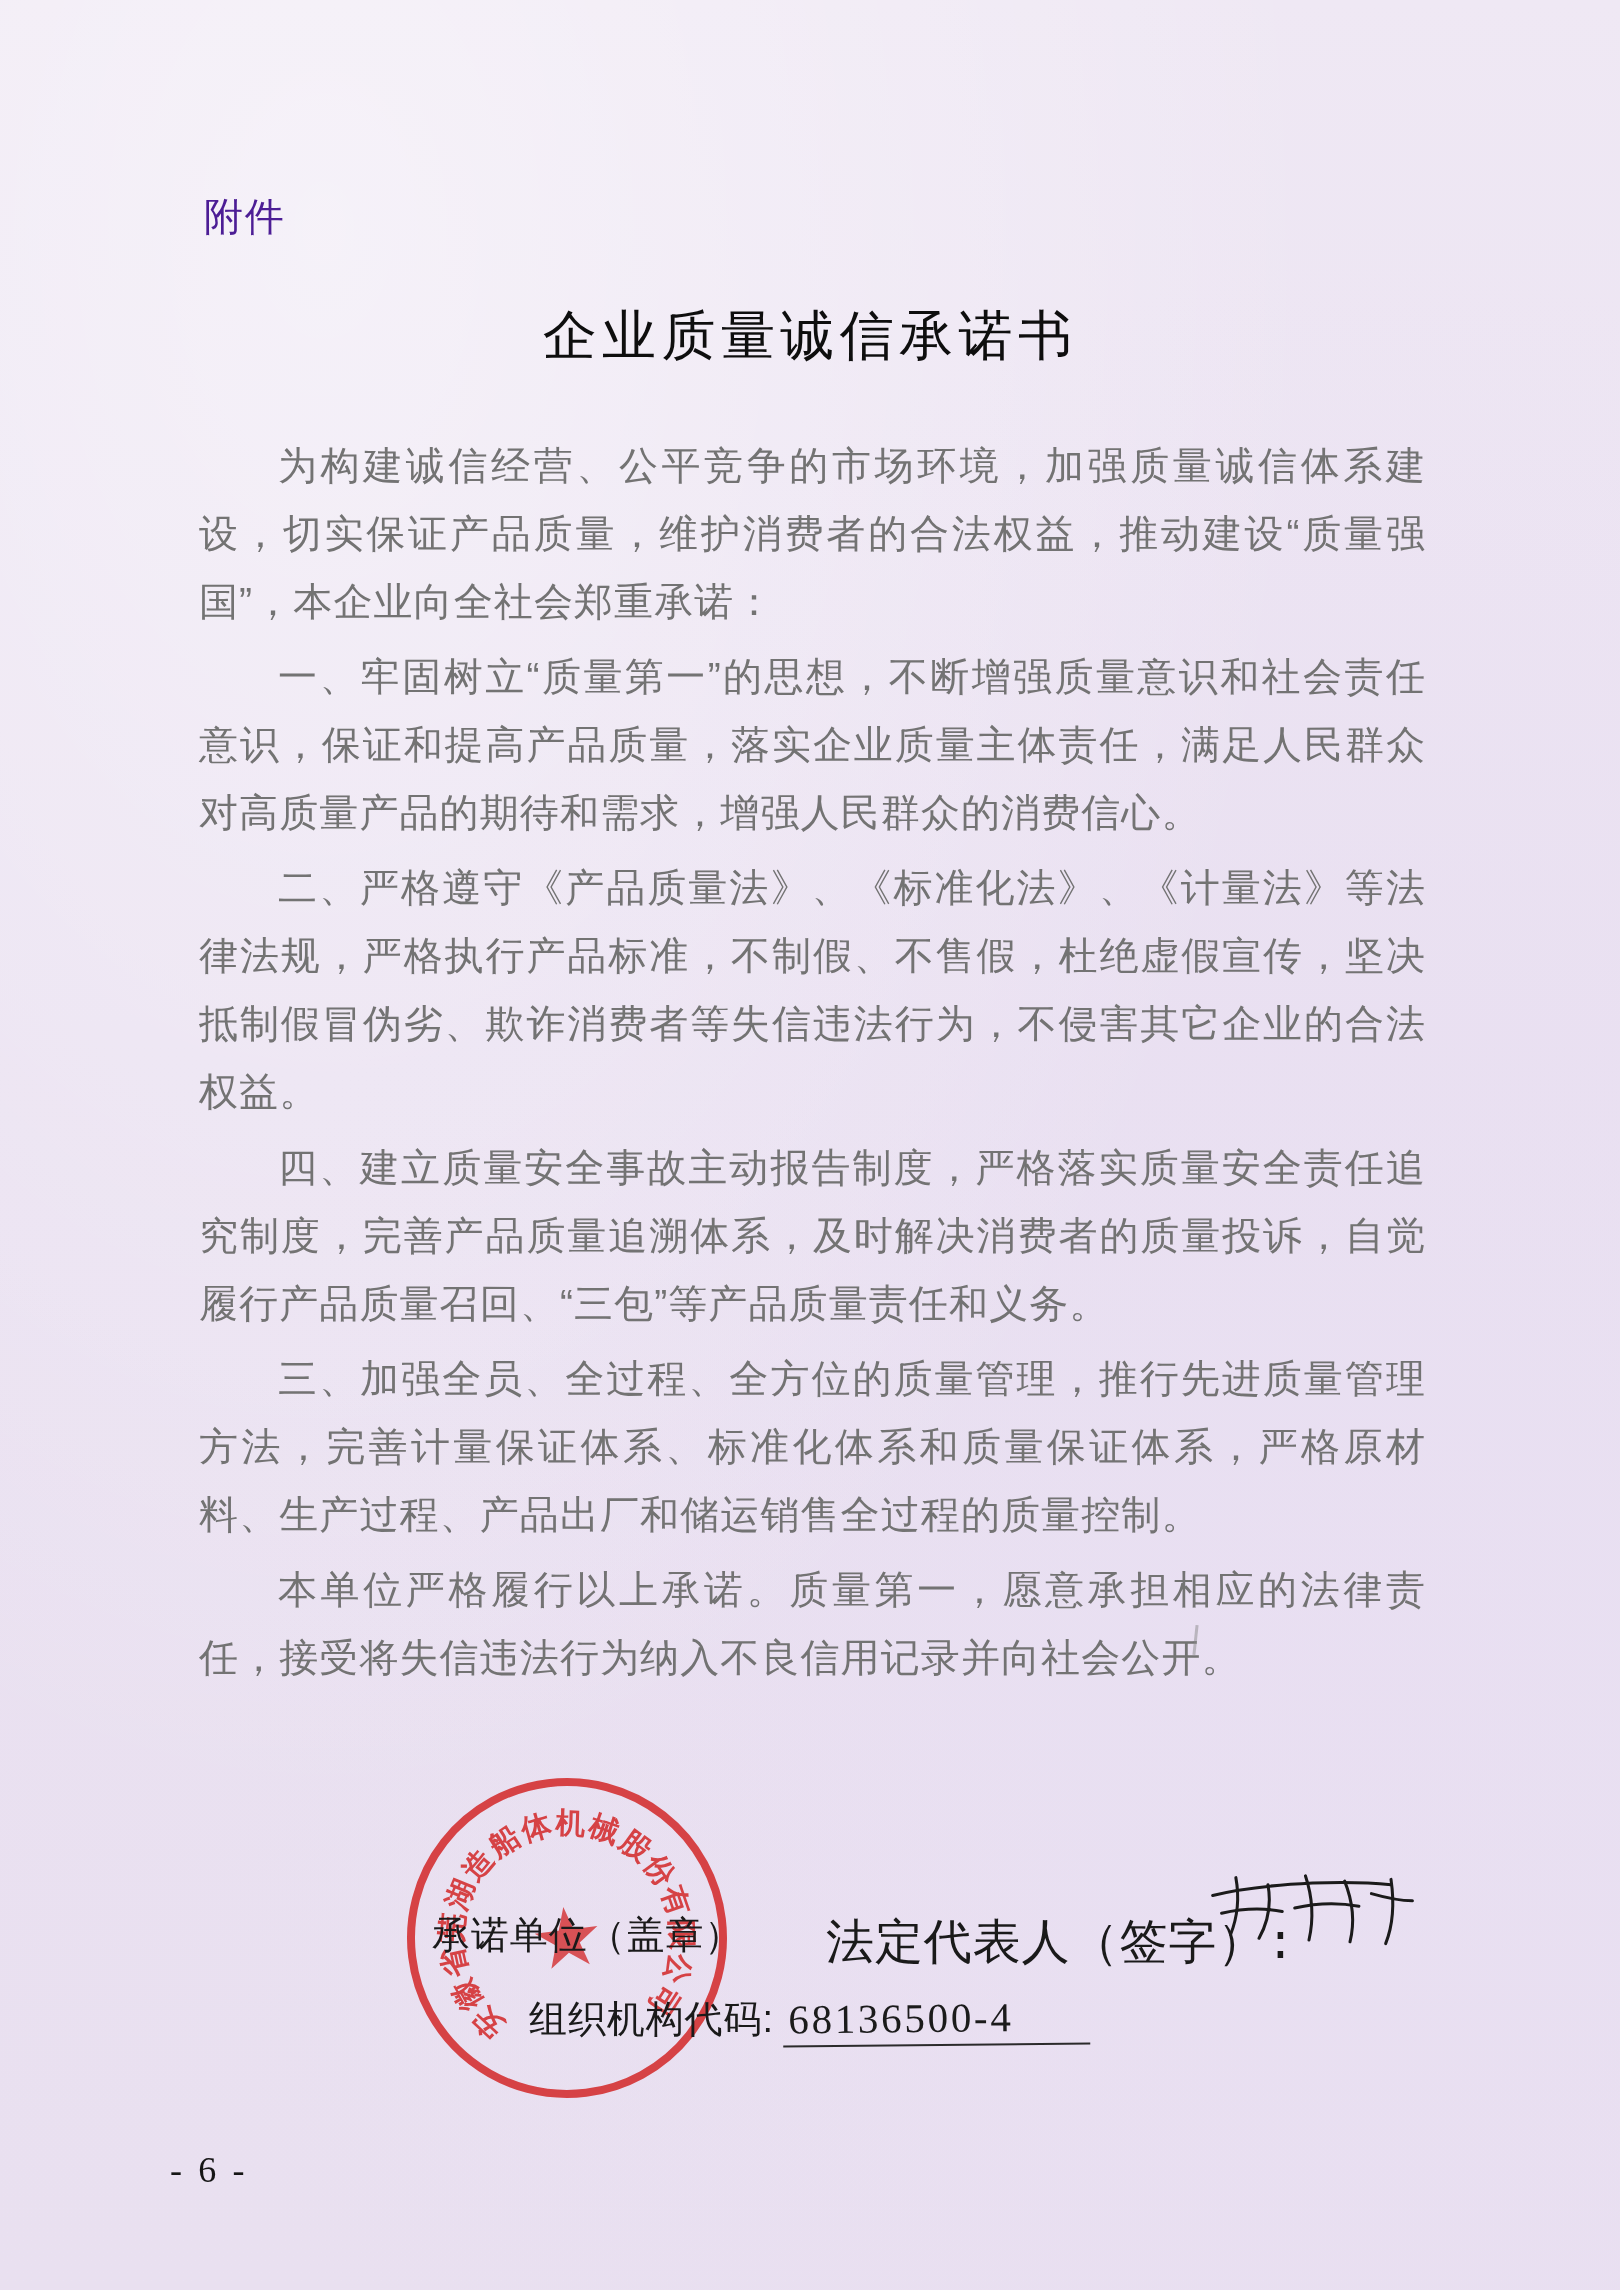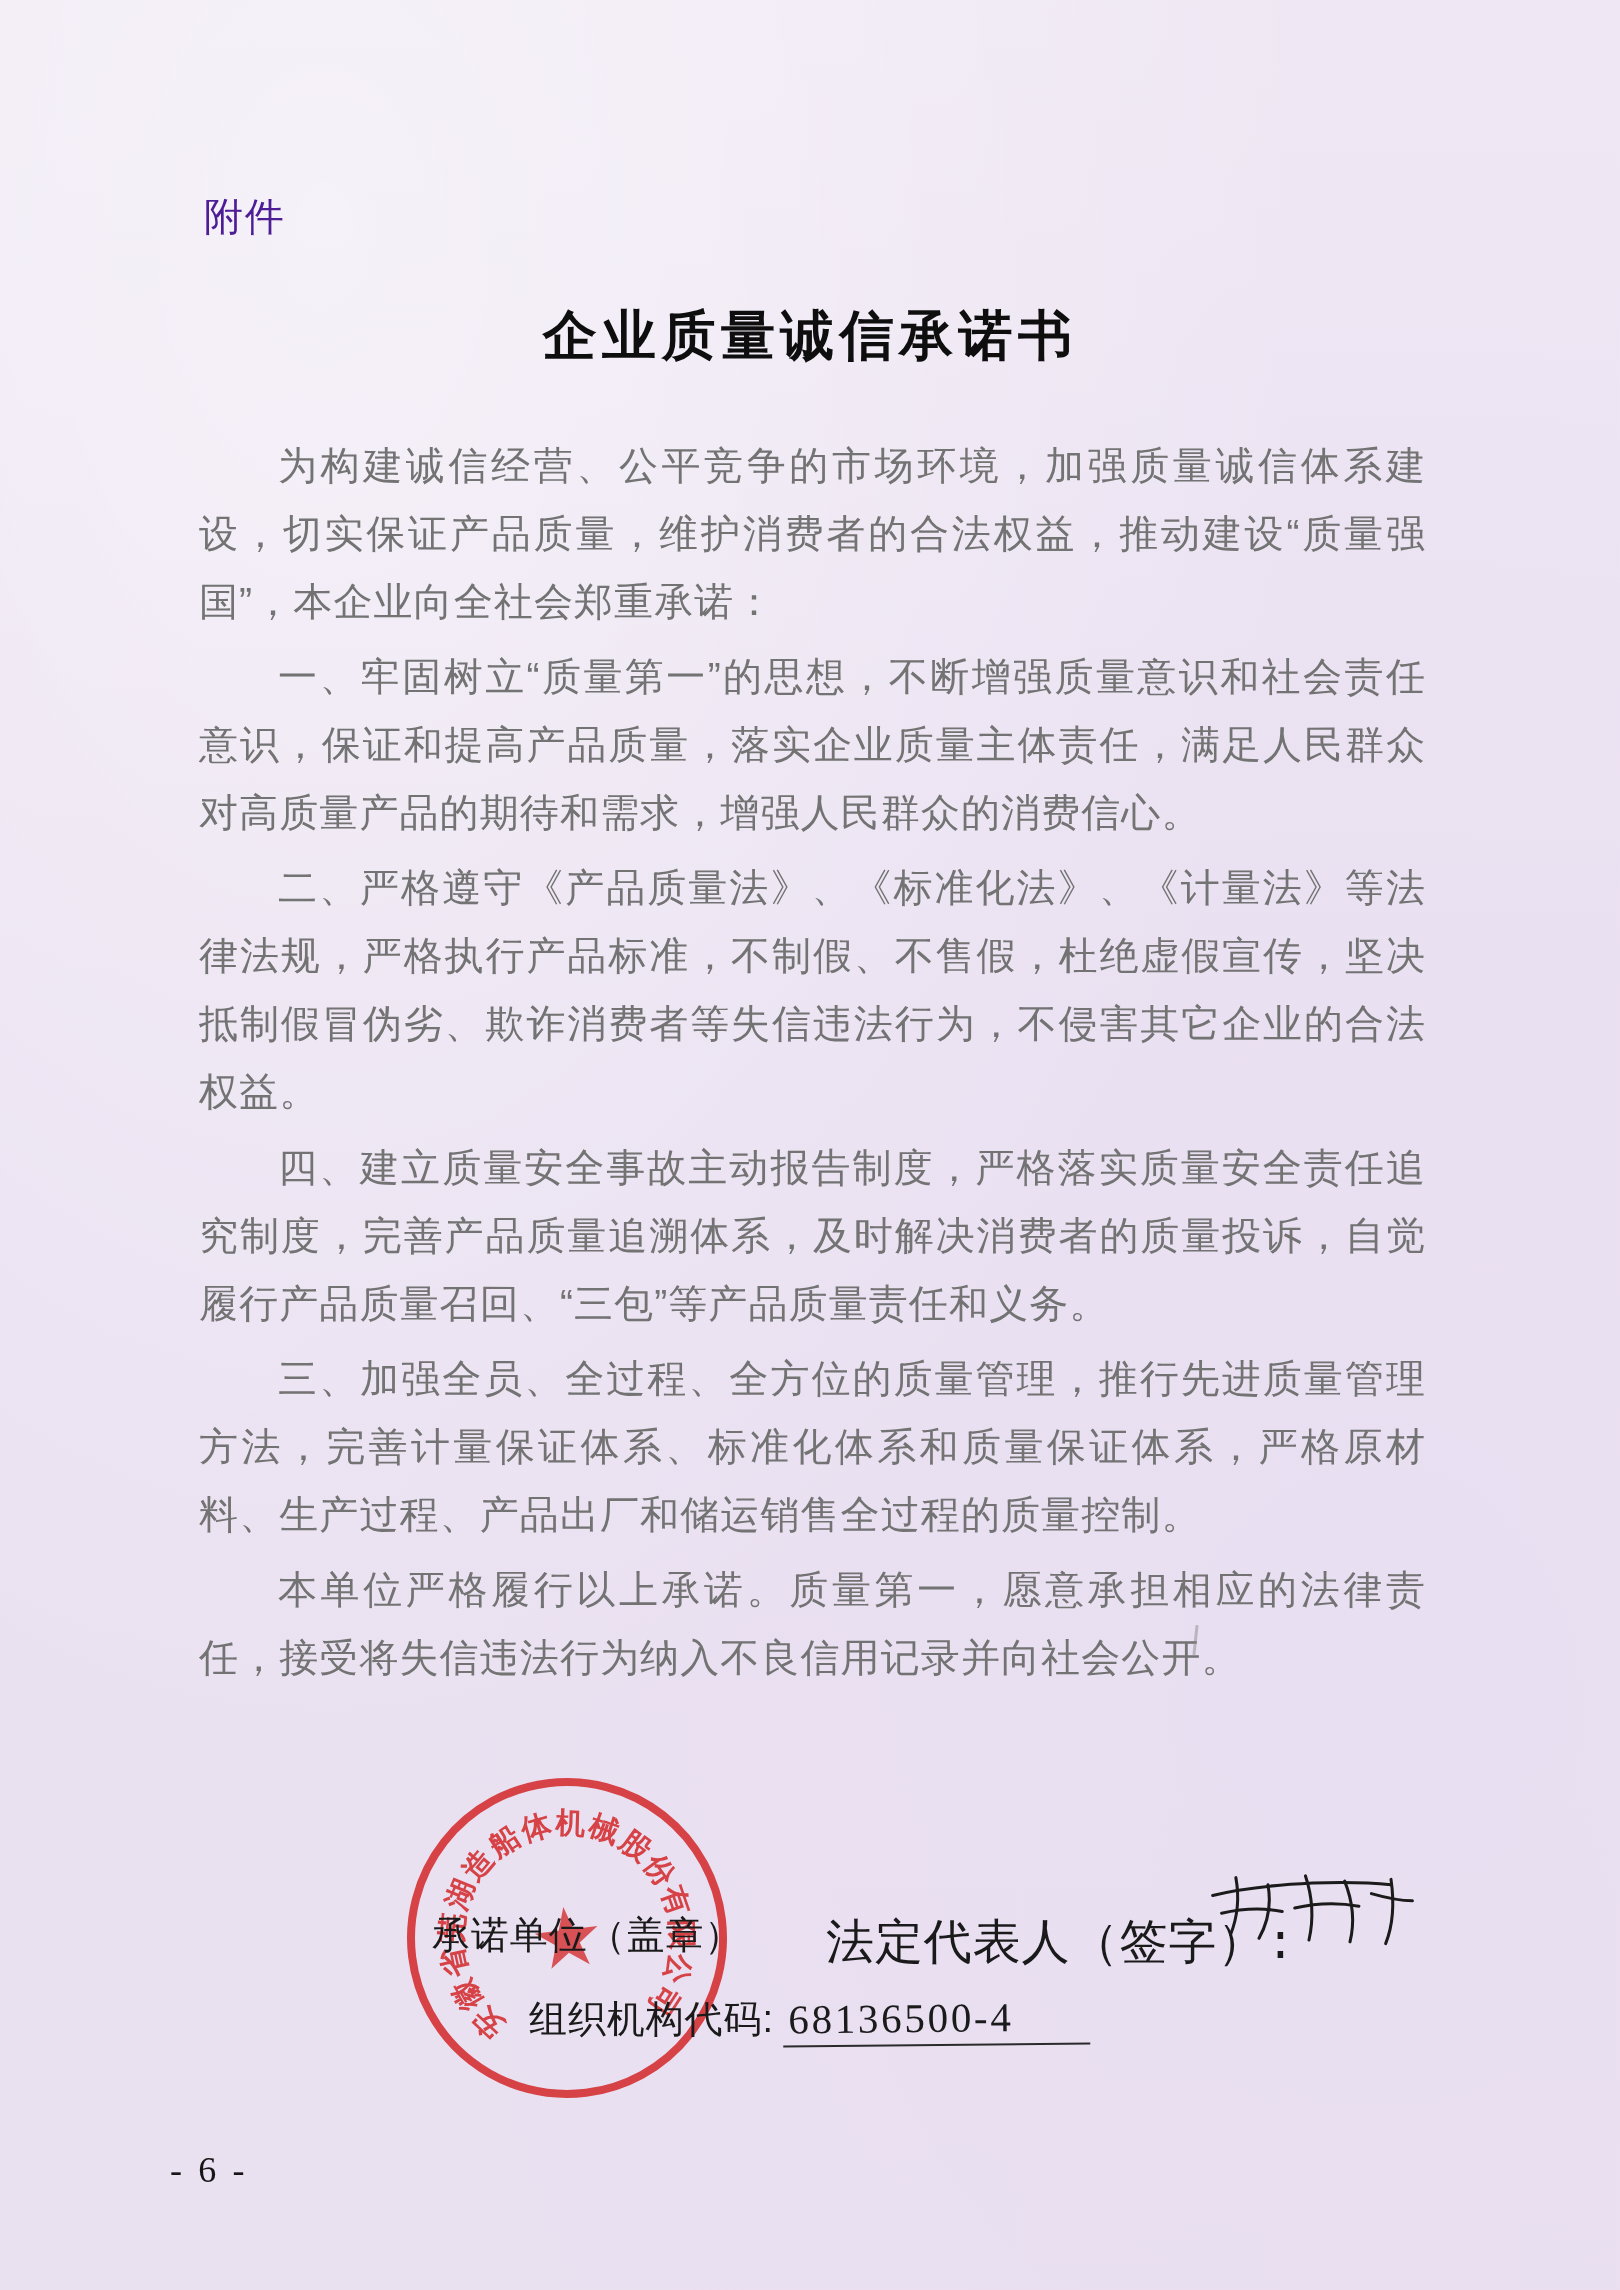--- a/index.html
+++ b/index.html
@@ -39,21 +39,21 @@
     font-family: "Liberation Sans", "DejaVu Sans", sans-serif;
     color: #4c1d95;
   }
   .doc-title {
     position: absolute;
     left: 0;
     right: 0;
     top: 300px;
     text-align: center;
     font-size: 54px;
-    font-weight: bold;
+    font-weight: normal;
     letter-spacing: 5.4px;
     font-family: "Liberation Sans", "DejaVu Sans", sans-serif;
     color: #0e0e0e;
   }
   .body-block {
     position: absolute;
     left: 199px;
     top: 432px;
     width: 1227px;
   }

